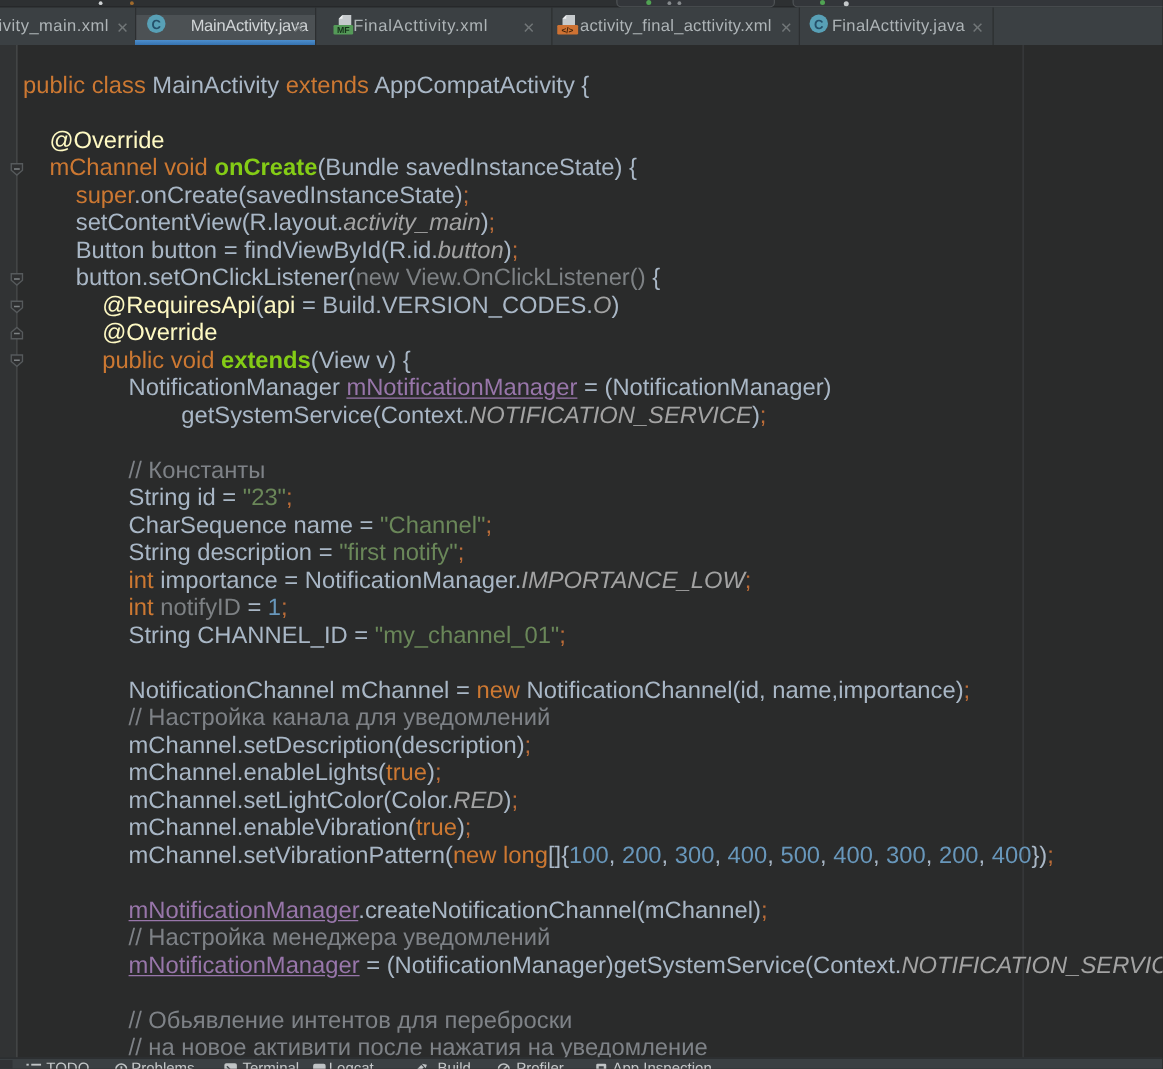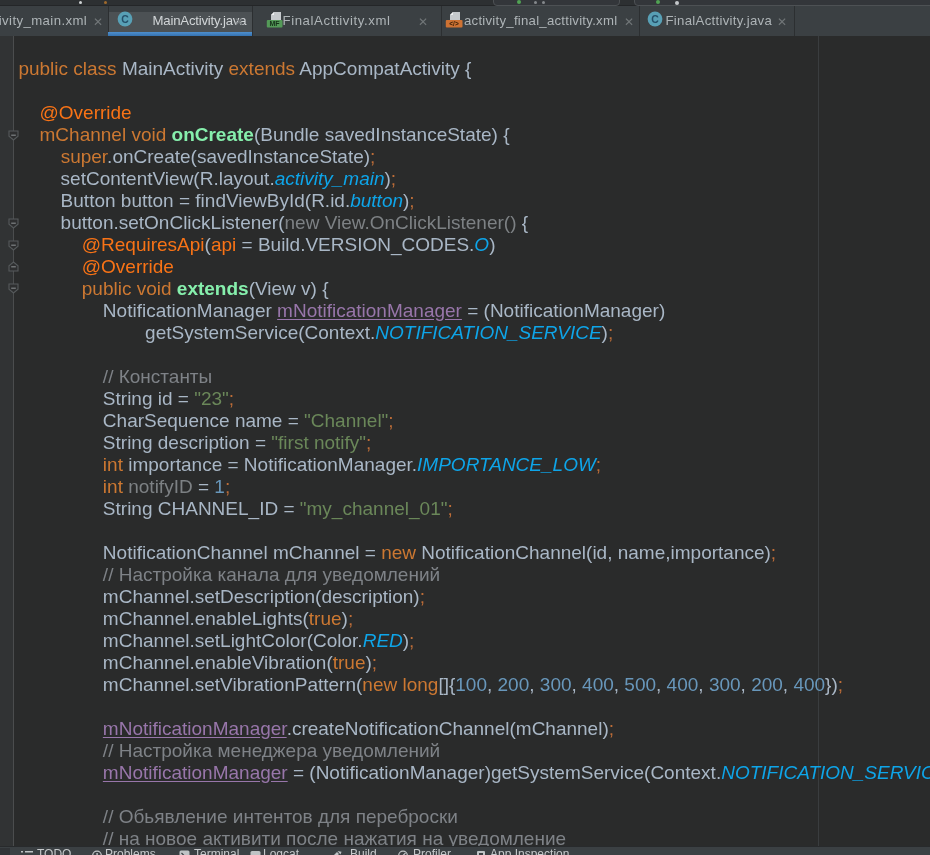--- a/index.html
+++ b/index.html
@@ -17,24 +17,24 @@
   #editor{position:absolute;left:0;top:36px;width:930px;height:810px;background:#2a2b2b;}
   #gutter{position:absolute;left:0;top:36px;width:13px;height:810px;background:#313334;}
   #gutline{position:absolute;left:13px;top:36px;width:1px;height:810px;background:#4b4d4e;}
   #marginline{position:absolute;left:818px;top:36px;width:1px;height:810px;background:#3a3d3f;}
   #code{position:absolute;left:18.4px;top:58px;font-family:Liberation Sans, sans-serif;font-size:19px;line-height:22px;color:#a9b7c6;}
   #code div{height:22px;white-space:pre;}
   .k{color:#cc7832;}
   .s{color:#6a8759;}
   .n{color:#6897bb;}
   .c{color:#7e8287;}
-  .a{color:#f97316;}
-  .p{color:#0ea5e9;font-style:italic;}
+  .a{color:#fef9c3;}
+  .p{color:#a3a3a3;font-style:italic;}
   .f{color:#9876aa;text-decoration:underline;text-underline-offset:2px;}
-  .m{color:#86efac;font-weight:bold;}
+  .m{color:#84cc16;font-weight:bold;}
   .g{color:#7d8184;margin-top:48px;}
   .semi{color:#bd6d38;}
   .fold{position:absolute;left:8px;width:11px;height:11px;}
   #statusbar{position:absolute;left:0;top:846px;width:930px;height:9px;background:#3b4043;border-top:1px solid #282a2c;box-sizing:content-box;}
   .sbit{position:absolute;top:847.5px;font-size:12px;line-height:13px;color:#c6c9cb;}
   .sbicon{position:absolute;top:850px;}
 </style>
 </head>
 <body>
 <div id="topstrip">

